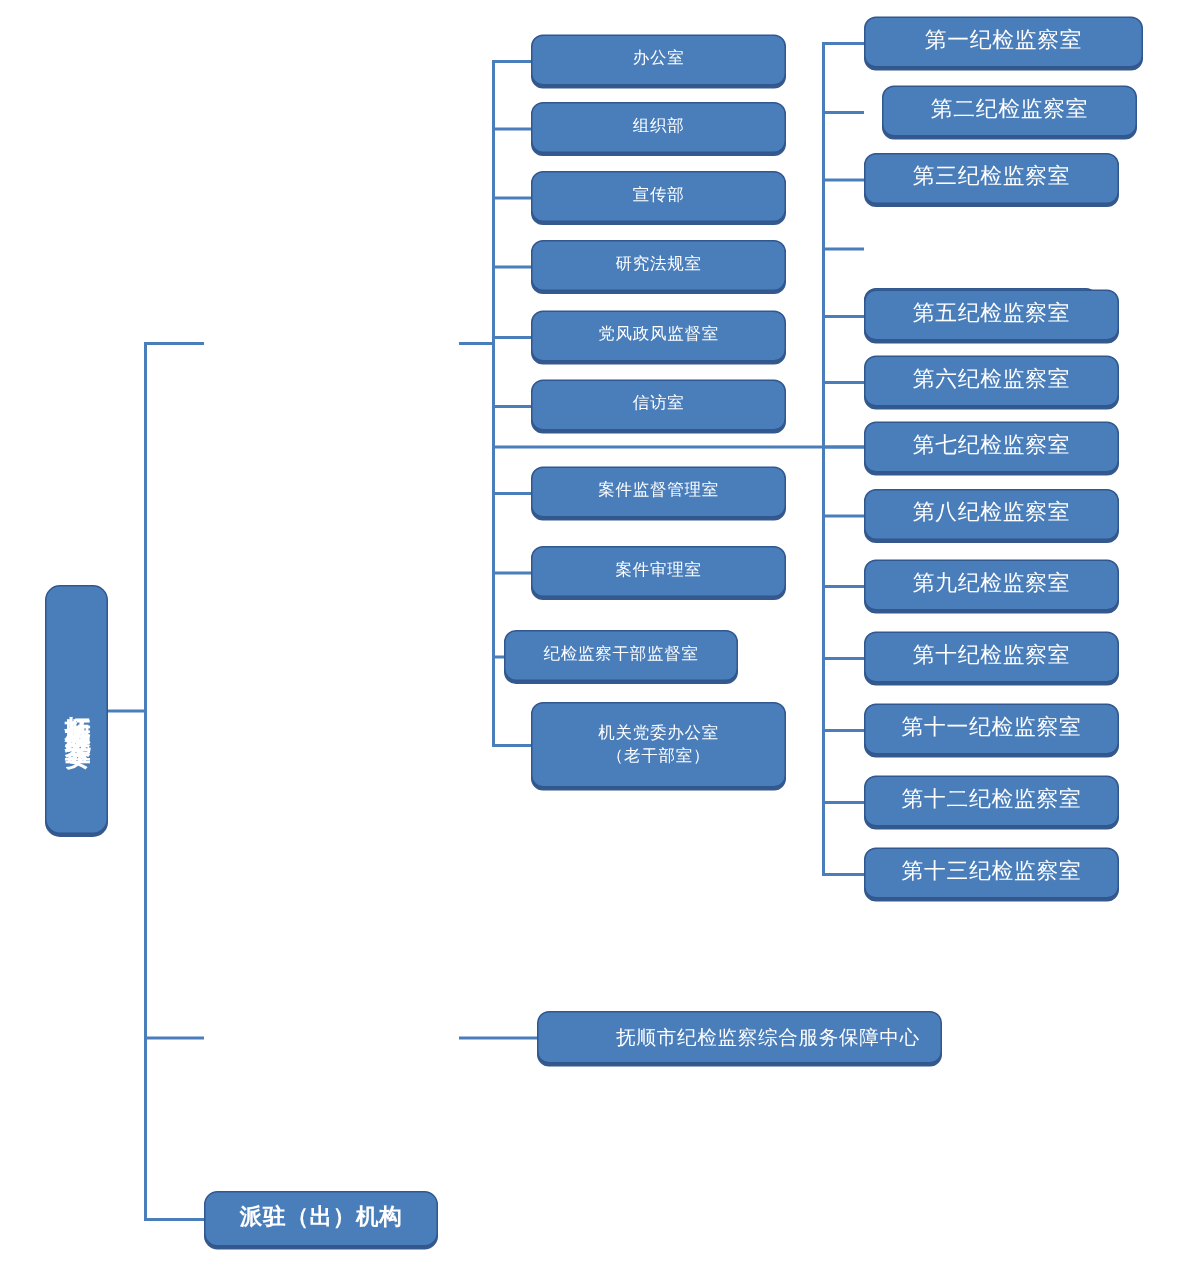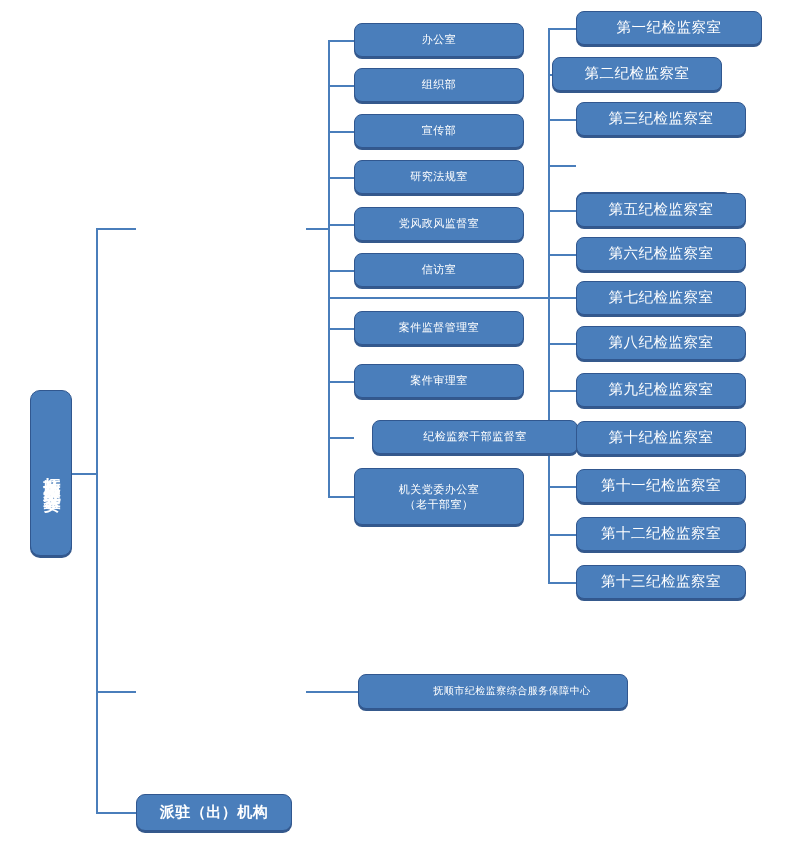--- a/index.html
+++ b/index.html
@@ -65,21 +65,21 @@
     border-radius: 8px;
   }
   .node.lvl3.two-line {
     line-height: 1.35;
   }
   .node.lvl4 {
     font-size: 14.5px;
     border-radius: 8px;
   }
   .node.unit {
-    font-size: 10px;
+    font-size: 13px;
     border-radius: 8px;
     padding-left: 38px;
   }
 </style>
 </head>
 <body>
 
 <div id="canvas">
 
   <div class="line h" style="left:72px; top:473px; width:26px;"></div>
@@ -154,32 +154,32 @@
   </div>
   <div class="node lvl3" style="left:354px; top:253px; width:170px; height:34px;">
     <span class="txt">信访室</span>
   </div>
   <div class="node lvl3" style="left:354px; top:311px; width:170px; height:34px;">
     <span class="txt">案件监督管理室</span>
   </div>
   <div class="node lvl3" style="left:354px; top:364px; width:170px; height:34px;">
     <span class="txt">案件审理室</span>
   </div>
-  <div class="node lvl3" style="left:372px; top:420px; width:206px; height:34px;text-align:center;">
+  <div class="node lvl3" style="left:336px; top:420px; width:156px; height:34px;text-align:center;">
     <span class="txt">纪检监察干部监督室</span>
   </div>
   <div class="node lvl3 two-line" style="left:354px; top:468px; width:170px; height:57px;">
     <span class="txt">机关党委办公室
 （老干部室）</span>
   </div>
 
   <div class="node lvl4" style="left:576px; top:11px; width:186px; height:34px;">
     <span class="txt">第一纪检监察室</span>
   </div>
-  <div class="node lvl4" style="left:552px; top:57px; width:170px; height:34px;">
+  <div class="node lvl4" style="left:588px; top:57px; width:170px; height:34px;">
     <span class="txt">第二纪检监察室</span>
   </div>
   <div class="node lvl4" style="left:576px; top:102px; width:170px; height:34px;">
     <span class="txt">第三纪检监察室</span>
   </div>
   <div class="node lvl4" style="left:576px; top:148px; width:156px; height:34px;margin-top:44px;">
     <span class="txt">第四纪检监察室</span>
   </div>
   <div class="node lvl4" style="left:576px; top:193px; width:170px; height:34px;">
     <span class="txt">第五纪检监察室</span>

